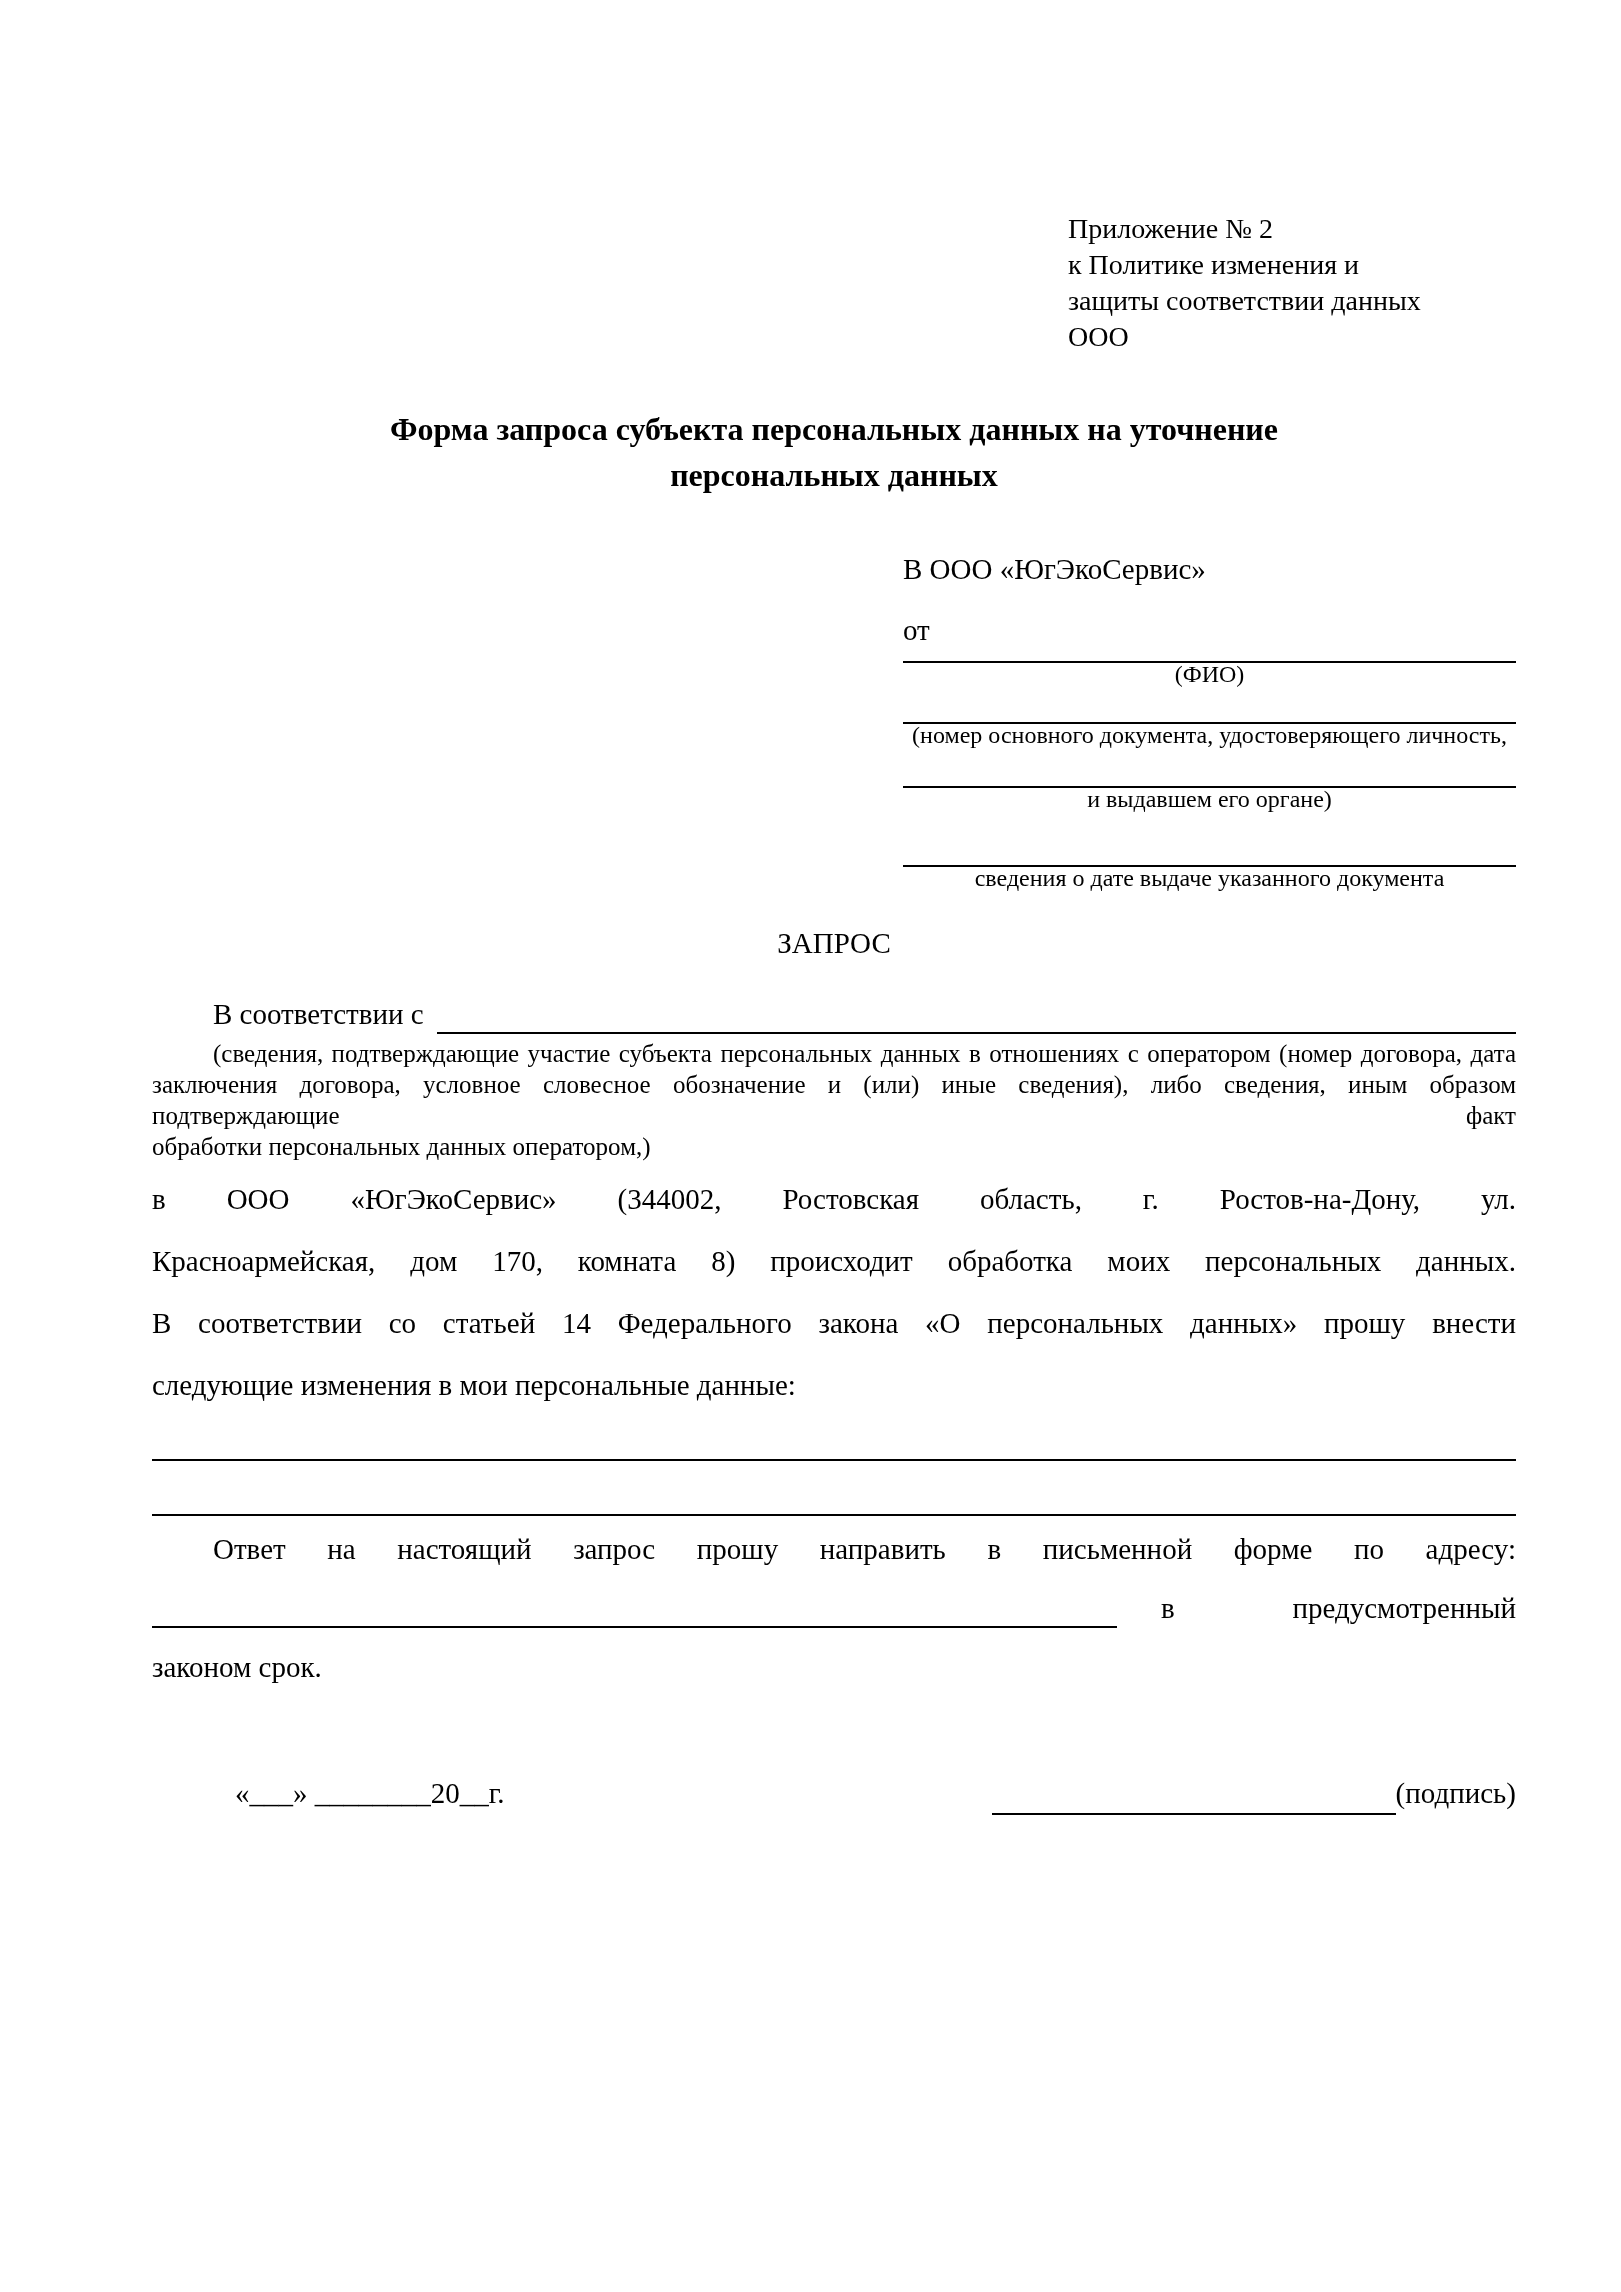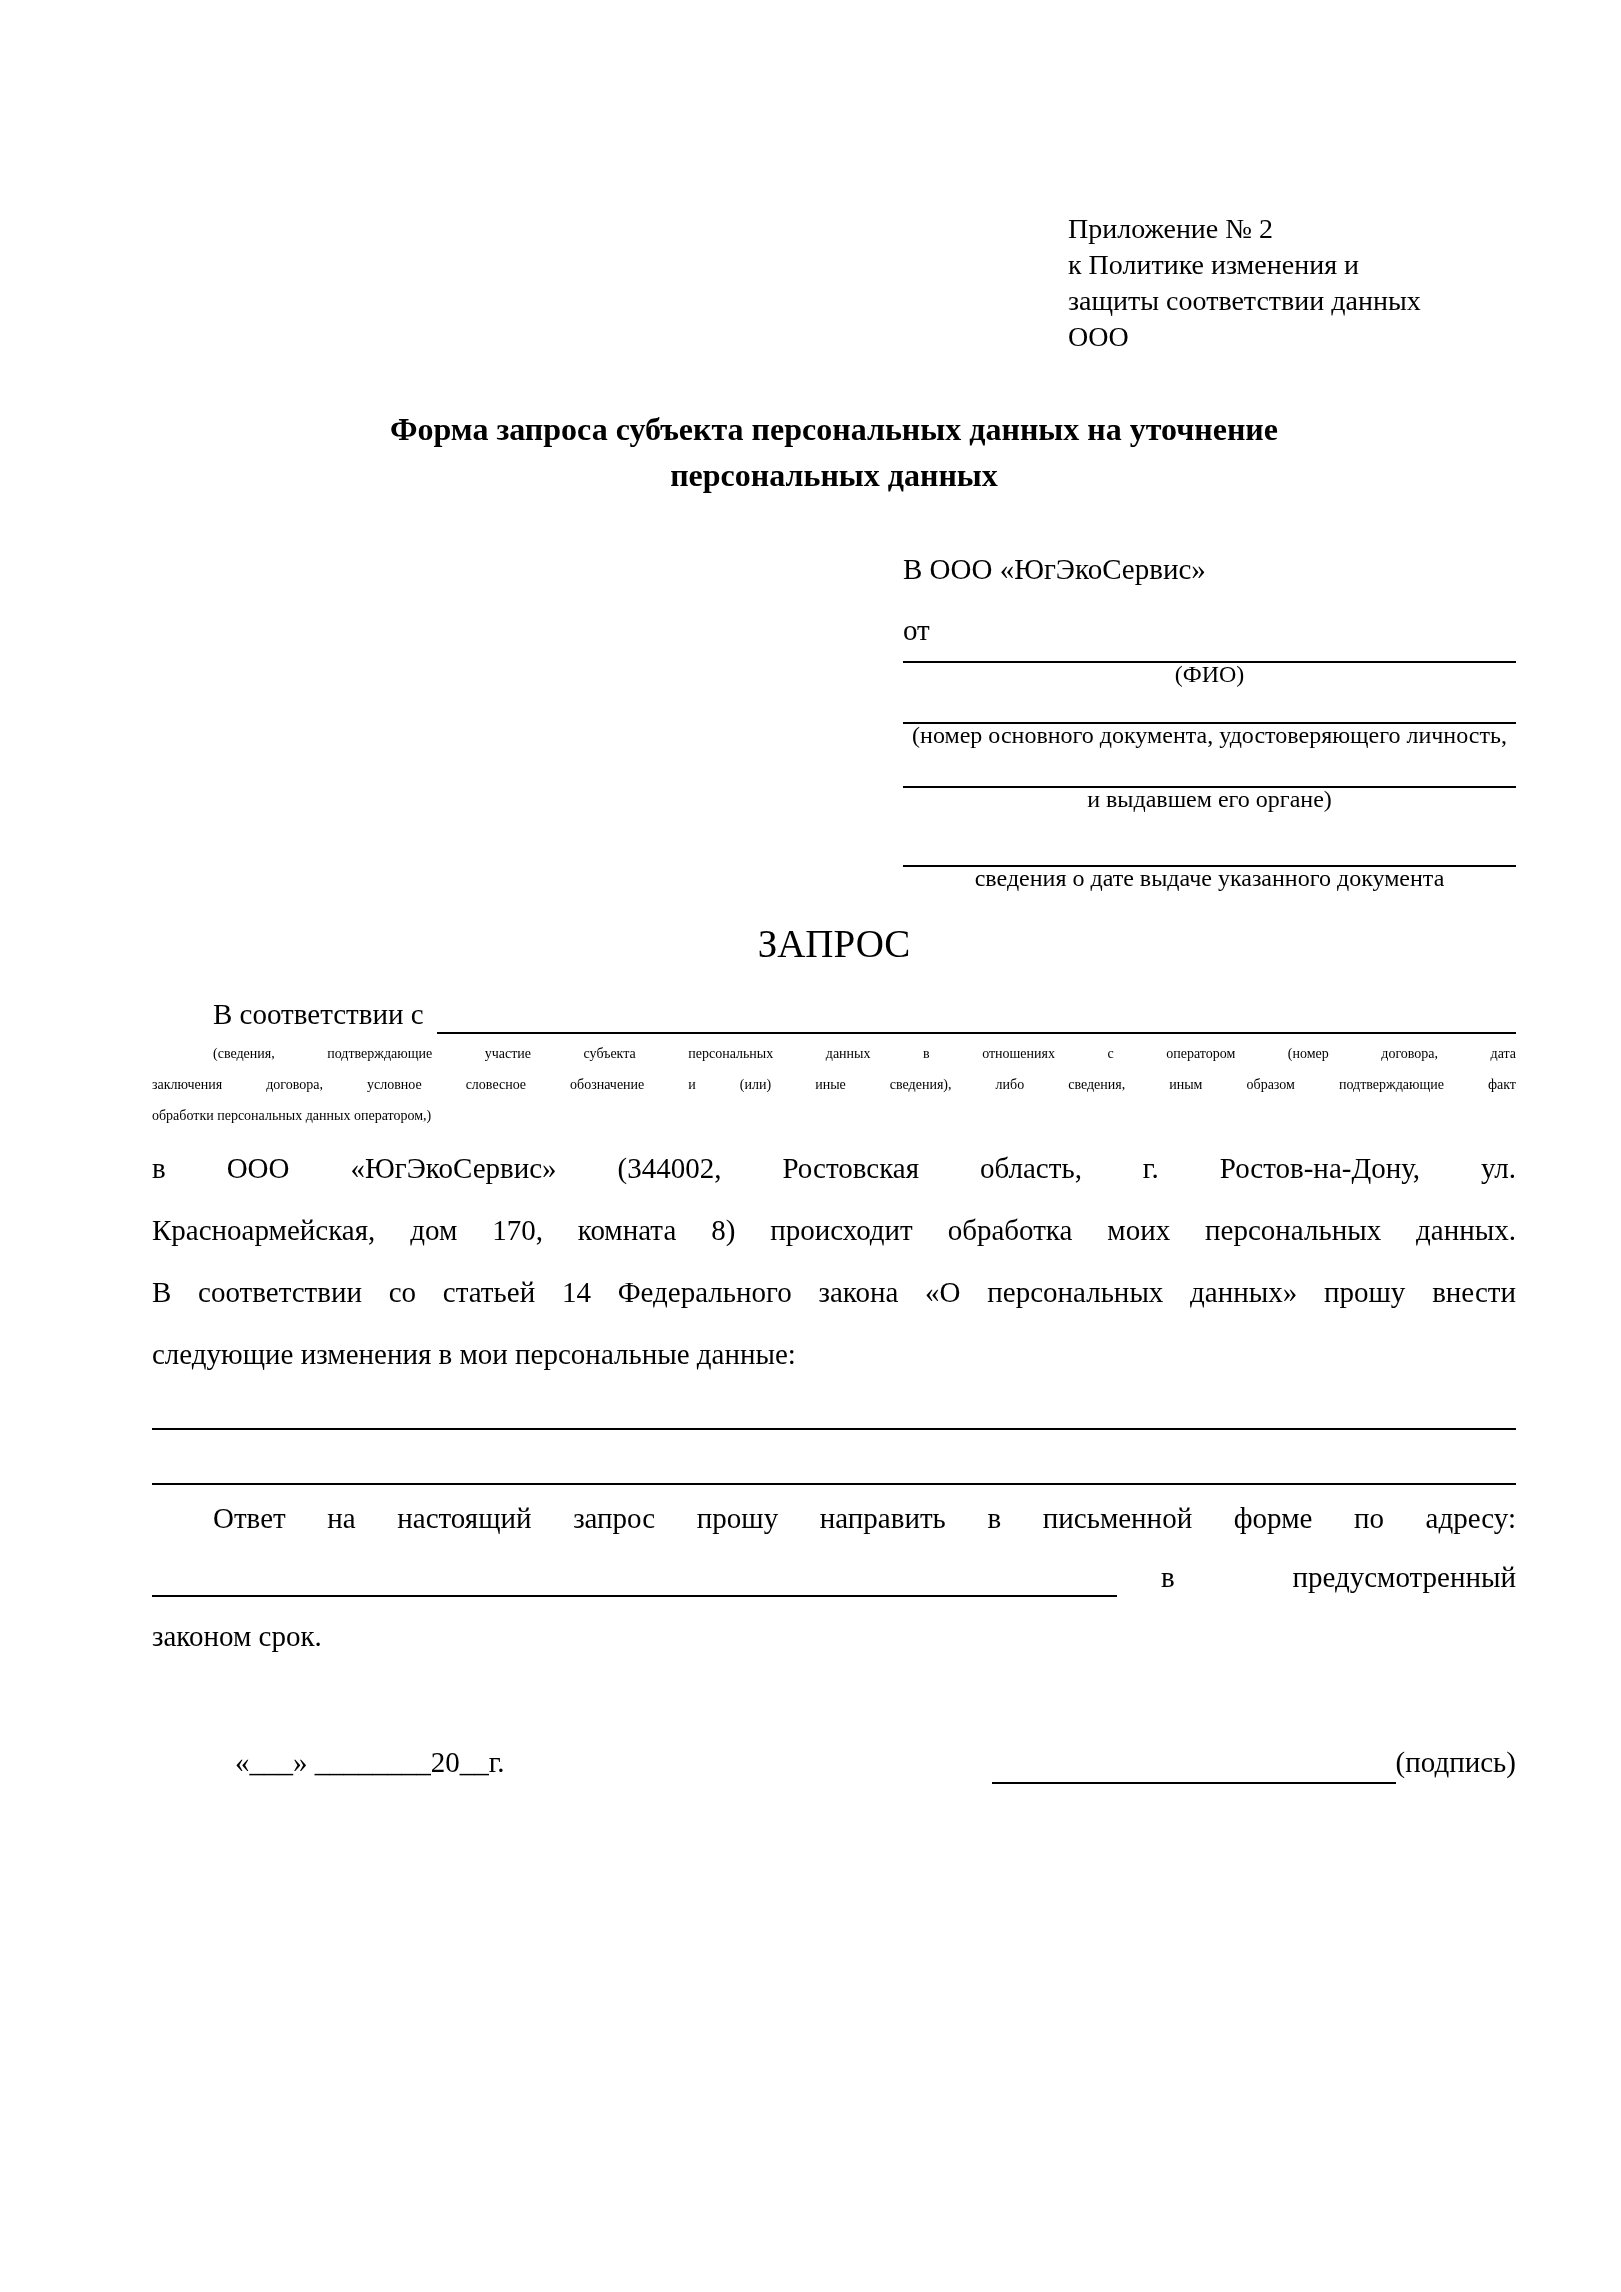--- a/index.html
+++ b/index.html
@@ -29,30 +29,30 @@
 
   
   .addr { width: 613px; margin-left: auto; margin-top: 41px; }
   .addr-recipient, .addr-from { height: 61px; line-height: 61px; }
   .addr-line { height: 0; border-bottom: 2px solid #000; }
   .addr-caption { font-size: 24px; line-height: 23.5px; height: 23.5px; text-align: center; }
   .mt36 { margin-top: 35px; }
   .mt54 { margin-top: 53px; }
   .mt40 { margin-top: 39px; }
 
-  .request-heading { margin-top: 39px; text-align: center; font-size: 39px; line-height: 29px; }
+  .request-heading { margin-top: 39px; text-align: center; font-size: 29px; line-height: 29px; }
 
   
   .accordance { display: flex; margin-top: 37px; line-height: 39px; align-items: flex-end; }
   .accordance .indent { width: 61px; flex: 0 0 61px; }
   .acc-prefix { white-space: nowrap; }
   .acc-blank { flex: 1; border-bottom: 2px solid #000; height: 33px; margin-left: 13.7px; }
 
   
-  .footnote { font-size: 14px; line-height: 31px; margin-top: 3.9px; }
+  .footnote { font-size: 25px; line-height: 31px; margin-top: 3.9px; }
   .fn-just { text-align: justify; text-align-last: justify; }
   .fn-first { padding-left: 61px; }
 
   
   .body-par { margin-top: 5.9px; }
   .body-line { line-height: 62px; height: 62px; white-space: nowrap; }
   .just { text-align: justify; text-align-last: justify; white-space: normal; }
 
   .blank-line-1 { height: 43px; border-bottom: 2.9px solid #000; }
   .blank-line-2 { height: 53px; border-bottom: 2.9px solid #000; }

